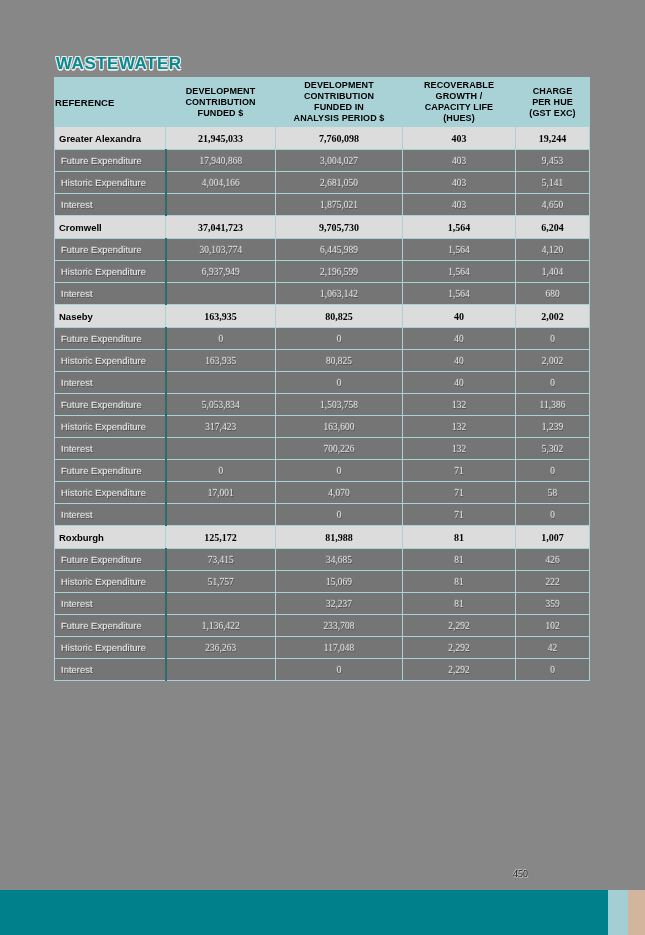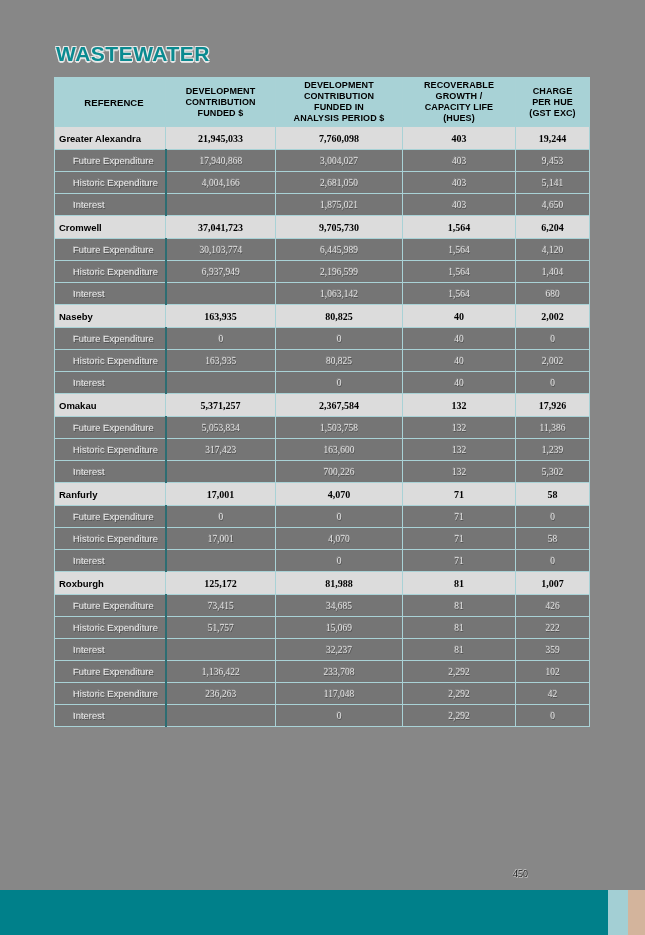--- a/index.html
+++ b/index.html
@@ -13,22 +13,22 @@
     background: #878787;
     font-family: "Liberation Sans", sans-serif;
     position: relative;
     overflow: hidden;
   }
 
   
   .page-title {
     position: absolute;
     left: 56px;
-    top: 42px;
-    font-size: 21px;
+    top: 54px;
+    font-size: 17px;
     font-weight: bold;
     letter-spacing: 0.5px;
     color: #0a8a90;
     text-shadow:
        1px  1px 0 #e9e9e9,
       -1px  1px 0 #e9e9e9,
        1px -1px 0 #e9e9e9,
       -1px -1px 0 #e9e9e9,
        0    2px 0 #d8d8d8;
     white-space: nowrap;
@@ -65,22 +65,22 @@
     color: #000000;
     font-size: 9px;
     font-weight: bold;
     line-height: 11px;
     text-align: center;
     padding: 6px 3px 7px 3px;
     height: 48px;
     letter-spacing: 0.1px;
   }
   thead th.th-ref {
-    text-align: center;
-    padding-left: 8px;
+    text-align: left;
+    padding-left: 0;
     font-size: 9.5px;
   }
 
   
   tr.main-row td {
     background: #dcdcdc;
     color: #000000;
     font-size: 10px;
     font-weight: bold;
     text-align: center;
@@ -101,21 +101,21 @@
     font-size: 9.5px;
     text-align: center;
     font-family: "Liberation Serif", serif;
     color: #eaeaea;
     text-shadow: 0.6px 0.6px 0 #4a4a4a, -0.6px -0.6px 0 #8e8e8e;
     opacity: 0.95;
     filter: blur(0.35px);
   }
   tr.sub-row td.cell-ref {
     text-align: left;
-    padding-left: 18px;
+    padding-left: 6px;
     font-family: "Liberation Sans", sans-serif;
     font-size: 9.5px;
     color: #f2f2f2;
     text-shadow: 0.7px 0.7px 0 #4a4a4a, -0.7px -0.7px 0 #9a9a9a;
   }
   tr.sub-row td.cell-dcf {
     border-left: 2px solid #2d6d72;
   }
 
   
@@ -245,54 +245,40 @@
           <td class="cell-rgcl">40</td>
           <td class="cell-cph">2,002</td>
         </tr>
         <tr class="sub-row">
           <td class="cell-ref">Interest</td>
           <td class="cell-dcf"></td>
           <td class="cell-dcfap">0</td>
           <td class="cell-rgcl">40</td>
           <td class="cell-cph">0</td>
         </tr>
-        <tr class="main-row">
-          <td class="cell-ref">Omakau</td>
-          <td class="cell-dcf">5,371,257</td>
-          <td class="cell-dcfap">2,367,584</td>
-          <td class="cell-rgcl">132</td>
-          <td class="cell-cph">17,926</td>
-        </tr>
         <tr class="sub-row">
           <td class="cell-ref">Future Expenditure</td>
           <td class="cell-dcf">5,053,834</td>
           <td class="cell-dcfap">1,503,758</td>
           <td class="cell-rgcl">132</td>
           <td class="cell-cph">11,386</td>
         </tr>
         <tr class="sub-row">
           <td class="cell-ref">Historic Expenditure</td>
           <td class="cell-dcf">317,423</td>
           <td class="cell-dcfap">163,600</td>
           <td class="cell-rgcl">132</td>
           <td class="cell-cph">1,239</td>
         </tr>
         <tr class="sub-row">
           <td class="cell-ref">Interest</td>
           <td class="cell-dcf"></td>
           <td class="cell-dcfap">700,226</td>
           <td class="cell-rgcl">132</td>
           <td class="cell-cph">5,302</td>
-        </tr>
-        <tr class="main-row">
-          <td class="cell-ref">Ranfurly</td>
-          <td class="cell-dcf">17,001</td>
-          <td class="cell-dcfap">4,070</td>
-          <td class="cell-rgcl">71</td>
-          <td class="cell-cph">58</td>
         </tr>
         <tr class="sub-row">
           <td class="cell-ref">Future Expenditure</td>
           <td class="cell-dcf">0</td>
           <td class="cell-dcfap">0</td>
           <td class="cell-rgcl">71</td>
           <td class="cell-cph">0</td>
         </tr>
         <tr class="sub-row">
           <td class="cell-ref">Historic Expenditure</td>

